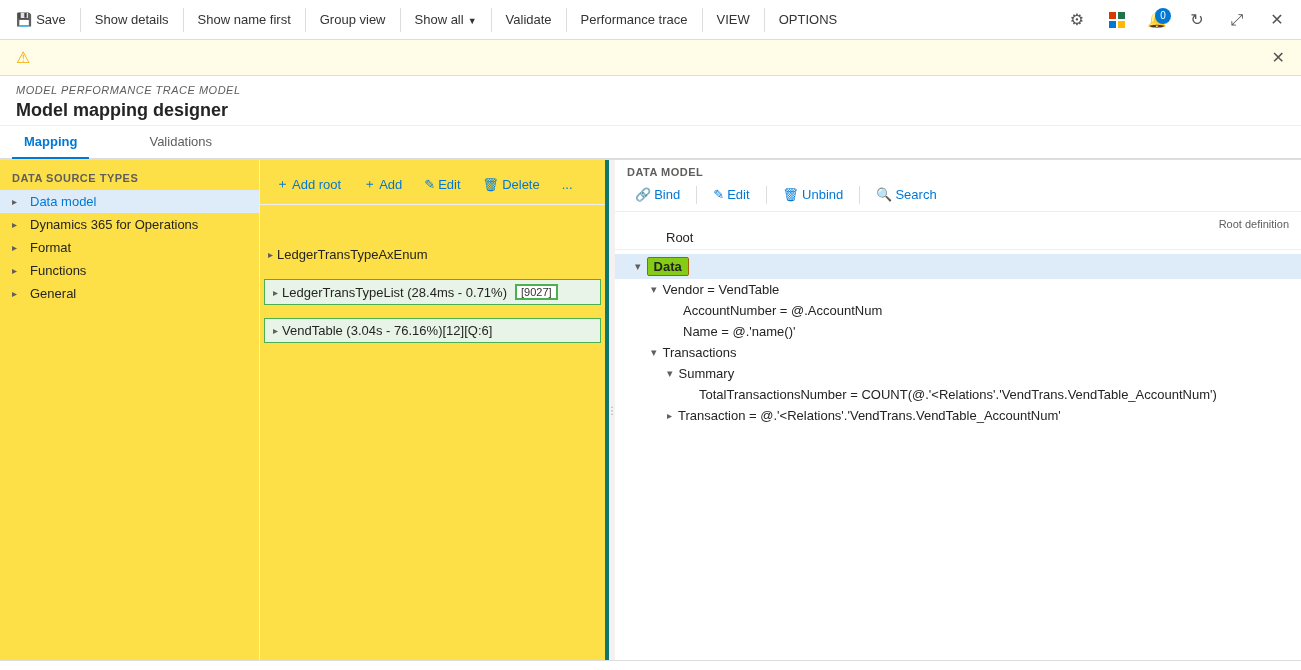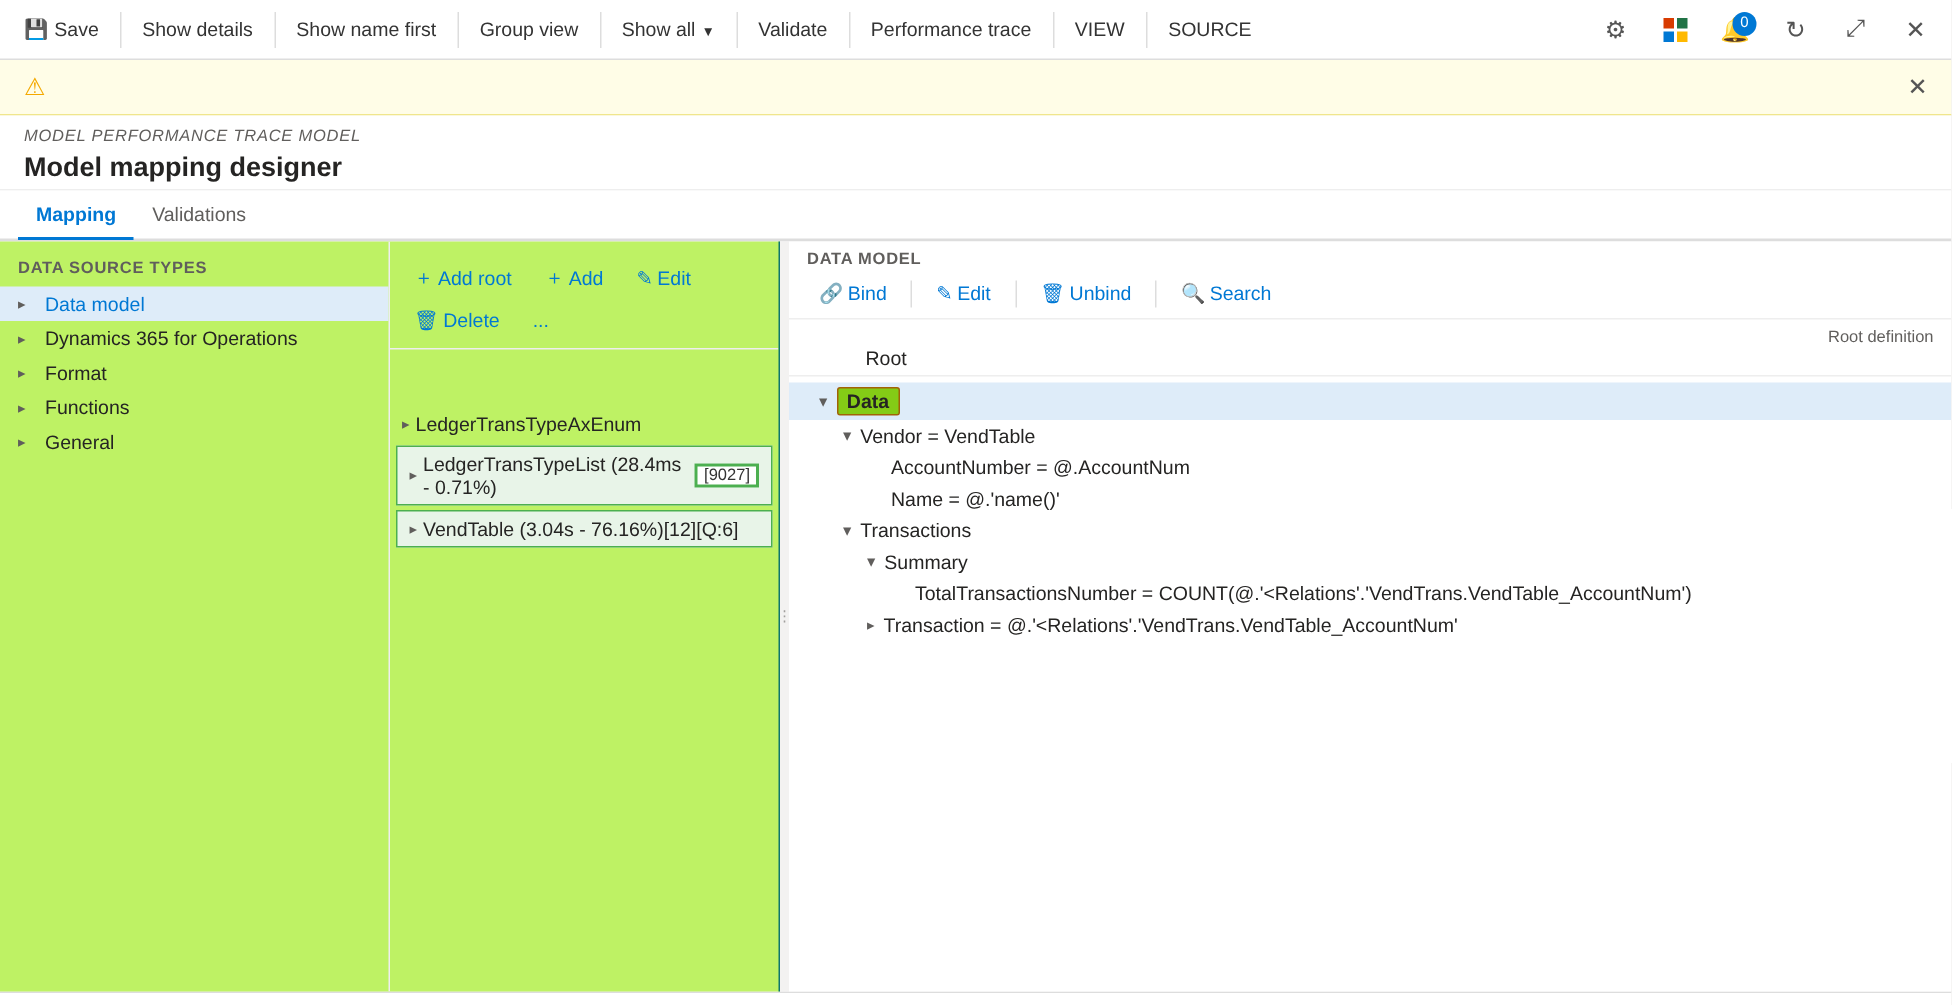--- a/index.html
+++ b/index.html
@@ -52,22 +52,22 @@
 
     
     .page-header { padding: 8px 16px 4px; background: #fff; border-bottom: 1px solid #eee; }
     .breadcrumb { font-size: 11px; color: #605e5c; text-transform: uppercase; letter-spacing: 0.5px; margin-bottom: 4px; font-style: italic; }
     .page-title { font-size: 18px; font-weight: 600; color: #252423; }
 
     
     .main-content { display: flex; height: calc(670px - 40px - 42px - 52px - 36px); background: #f3f2f1; }
 
     
-    .left-panel { width: 520px; display: flex; flex-direction: column; background: #bef264; border-right: 1px solid #0f766e; }
-    .tabs { display: flex; border-bottom: 1px solid #ddd; padding: 0 12px; }
+    .left-panel { width: 609px; display: flex; flex-direction: column; background: #fde047; border-right: 4px solid #0f766e; }
+    .tabs { display: flex; border-bottom: 1px solid #ddd; padding: 0 12px; gap: 48px; }
     .tab {
       padding: 8px 12px; cursor: pointer; color: #605e5c; border-bottom: 2px solid transparent; margin-bottom: -1px;
     }
     .tab.active { color: #0078d4; border-bottom-color: #0078d4; font-weight: 600; }
 
     .left-columns { display: flex; flex: 1; overflow: hidden; }
 
     
     .ds-types { width: 260px; border-right: 1px solid #eee; padding: 8px 0; }
     .section-header { font-size: 11px; font-weight: 600; color: #605e5c; padding: 4px 12px 6px; text-transform: uppercase; letter-spacing: 0.5px; }
@@ -162,21 +162,21 @@
   <div class="toolbar-separator"></div>
   <button class="toolbar-btn">
     <span>Performance trace</span>
   </button>
   <div class="toolbar-separator"></div>
   <button class="toolbar-btn">
     <span>VIEW</span>
   </button>
   <div class="toolbar-separator"></div>
   <button class="toolbar-btn">
-    <span>SOURCE</span>
+    <span>OPTIONS</span>
   </button>
   <div class="toolbar-right">
     <button class="toolbar-icon-btn">⚙</button>
     <button class="toolbar-icon-btn">
       <svg width="18" height="18" viewBox="0 0 18 18">
         <rect x="1" y="1" width="7" height="7" fill="#d83b01"></rect>
         <rect x="10" y="1" width="7" height="7" fill="#217346"></rect>
         <rect x="1" y="10" width="7" height="7" fill="#0078d4"></rect>
         <rect x="10" y="10" width="7" height="7" fill="#ffb900"></rect>
       </svg>
@@ -257,21 +257,21 @@
           </button>
           <button class="ds-btn">
             <span>...</span>
           </button>
         </div>
 
         <div class="ds-item">
           <span class="triangle-right" style="font-size:10px;color:#605e5c;"></span>
           <span>LedgerTransTypeAxEnum</span>
         </div>
-        <div class="ds-item" style="background:#e8f4e8; border: 1px solid #4caf50; margin: 3px 4px;">
+        <div class="ds-item" style="background:#e8f4e8; border: 1px solid #4caf50; margin: 13px 4px;">
           <span class="triangle-right" style="font-size:10px;color:#605e5c;"></span>
           <span>LedgerTransTypeList (28.4ms - 0.71%)</span>
           <span style="background:#fff;border:2px solid #4caf50;padding:0 4px;margin-left:4px;font-size:11px;color:#333;">[9027]</span>
         </div>
         <div class="ds-item" style="background:#e8f4e8; border: 1px solid #4caf50; margin: 1px 4px;">
           <span class="triangle-right" style="font-size:10px;color:#605e5c;"></span>
           <span>VendTable (3.04s - 76.16%)[12][Q:6]</span>
         </div>
       </div>
     </div>

